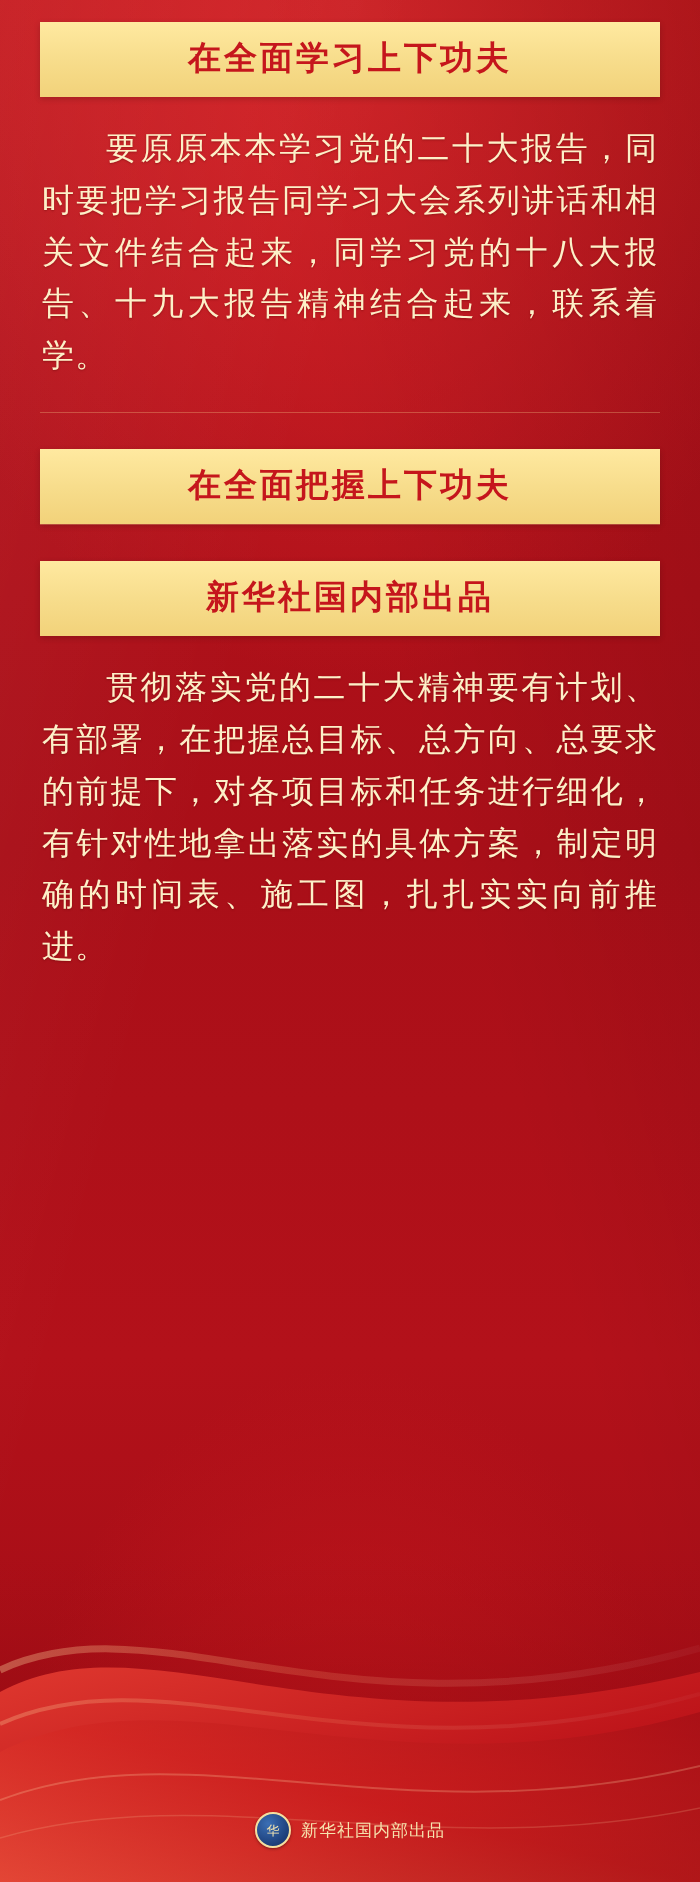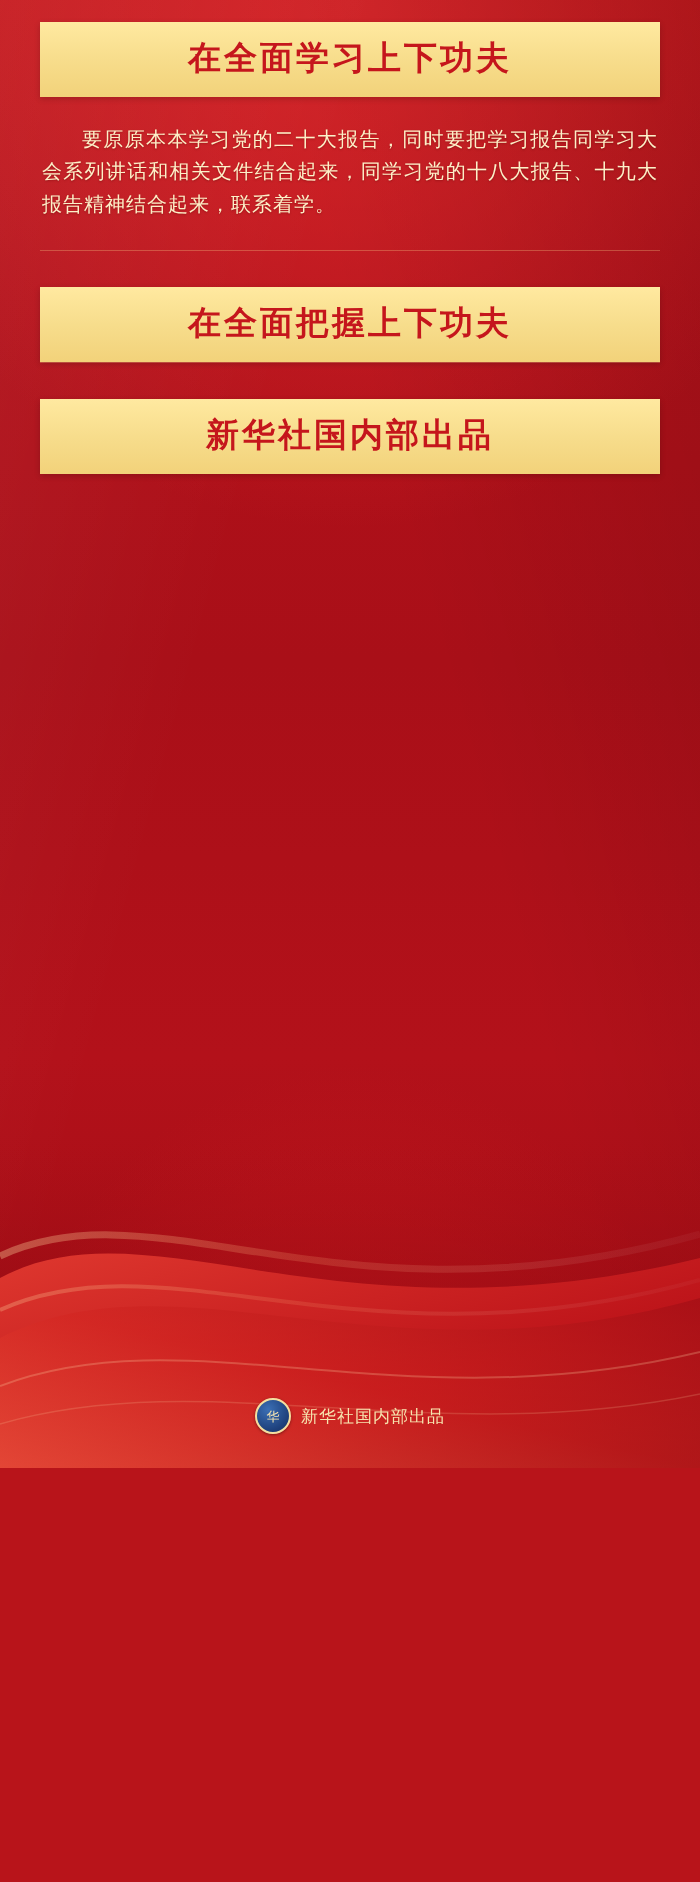--- a/index.html
+++ b/index.html
@@ -9,21 +9,21 @@
   body {
     width: 700px;
     height: 1882px;
     font-family: "Liberation Serif", "DejaVu Serif", serif;
     background: #b8141a;
     overflow: hidden;
   }
   .poster {
     position: relative;
     width: 700px;
-    height: 1468px;
+    height: 1882px;
     background:
       radial-gradient(ellipse 120% 60% at 50% 0%, #d4262a 0%, rgba(212,38,42,0) 60%),
       radial-gradient(ellipse 90% 50% at 50% 100%, #c4161c 0%, rgba(196,22,28,0) 55%),
       linear-gradient(180deg, #c01419 0%, #b3111a 18%, #a90f18 45%, #b3111a 72%, #9e0c14 100%);
     overflow: hidden;
   }
   
   .poster:before {
     content: "";
     position: absolute;
@@ -56,21 +56,21 @@
     color: #c5161c;
     font-size: 33px;
     font-weight: bold;
     letter-spacing: 3px;
     text-align: center;
     padding: 14px 0 16px;
     box-shadow: 0 2px 6px rgba(0,0,0,0.18);
   }
   .para {
     color: #fdf0c8;
-    font-size: 20px;
+    font-size: 32px;
     line-height: 1.62;
     text-indent: 2em;
     text-align: justify;
     margin: 26px 2px 30px 2px;
     letter-spacing: 1px;
     text-shadow: 0 1px 2px rgba(80,0,0,0.35);
   }
   
   .ribbon {
     position: absolute;
@@ -165,20 +165,21 @@
       <div class="divider"></div>
     </div>
 
     <div class="section">
       <div class="heading">在全面把握上下功夫</div>
       <div class="divider"></div>
     </div>
 
     <div class="section">
       <div class="heading">新华社国内部出品</div>
+      <p class="para">贯彻落实党的二十大精神要有计划、有部署，在把握总目标、总方向、总要求的前提下，对各项目标和任务进行细化，有针对性地拿出落实的具体方案，制定明确的时间表、施工图，扎扎实实向前推进。</p>
     </div>
 
   </div>
 
   <div class="footer">
     <div class="footer-logo">
       <span>华</span>
     </div>
     <div class="footer-text">新华社国内部出品</div>
   </div>

